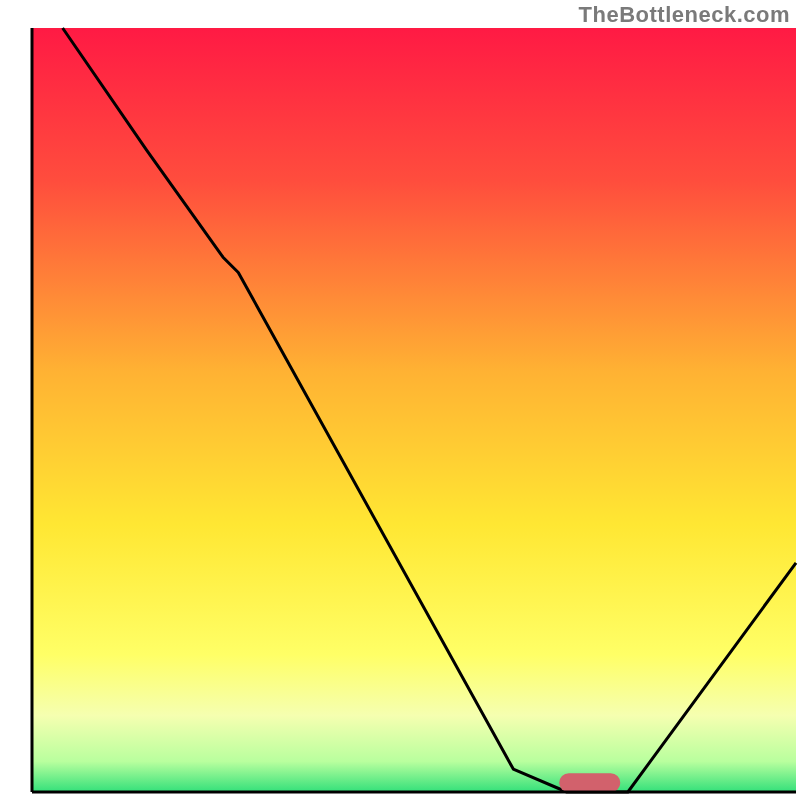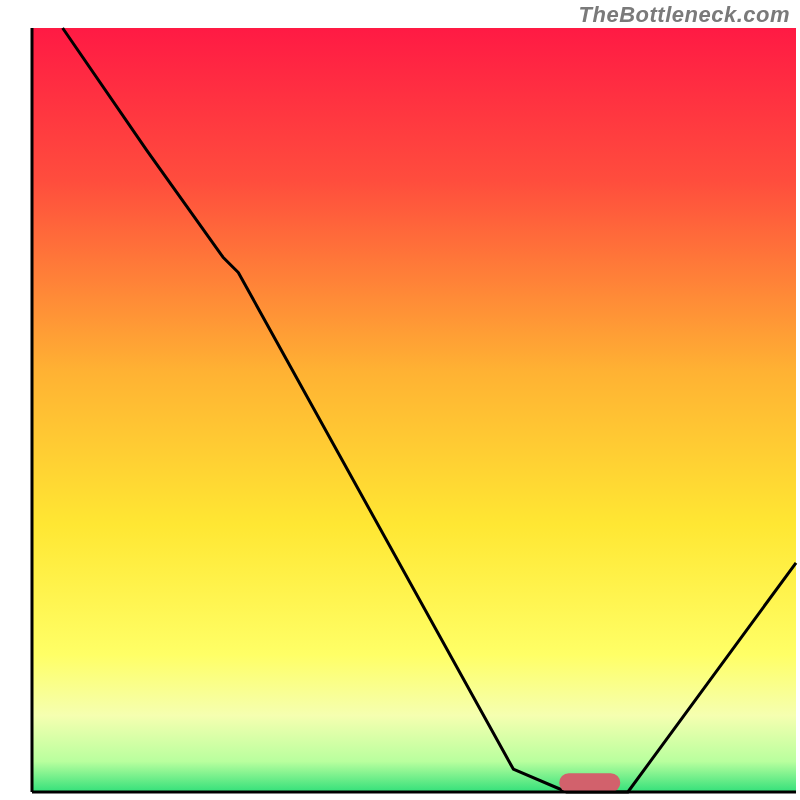--- a/index.html
+++ b/index.html
@@ -8,21 +8,20 @@
     width: 800px;
     height: 800px;
     background: #ffffff;
     font-family: Arial, Helvetica, sans-serif;
     overflow: hidden;
   }
   .container {
     position: relative;
     width: 800px;
     height: 800px;
-    font-style: italic;
   }
   .watermark {
     position: absolute;
     top: 2px;
     right: 10px;
     font-size: 22px;
     font-weight: 600;
     color: #7a7a7a;
     letter-spacing: 0.5px;
     z-index: 5;

